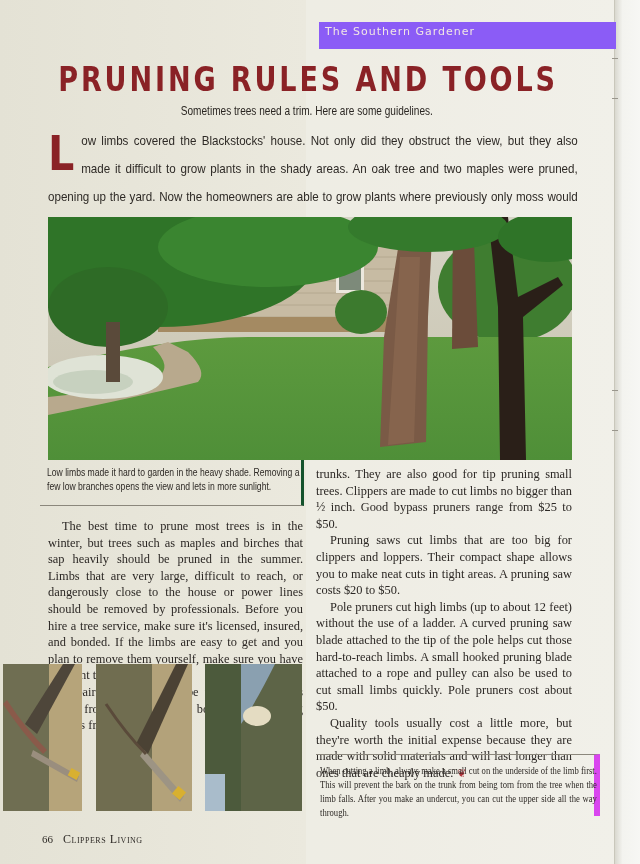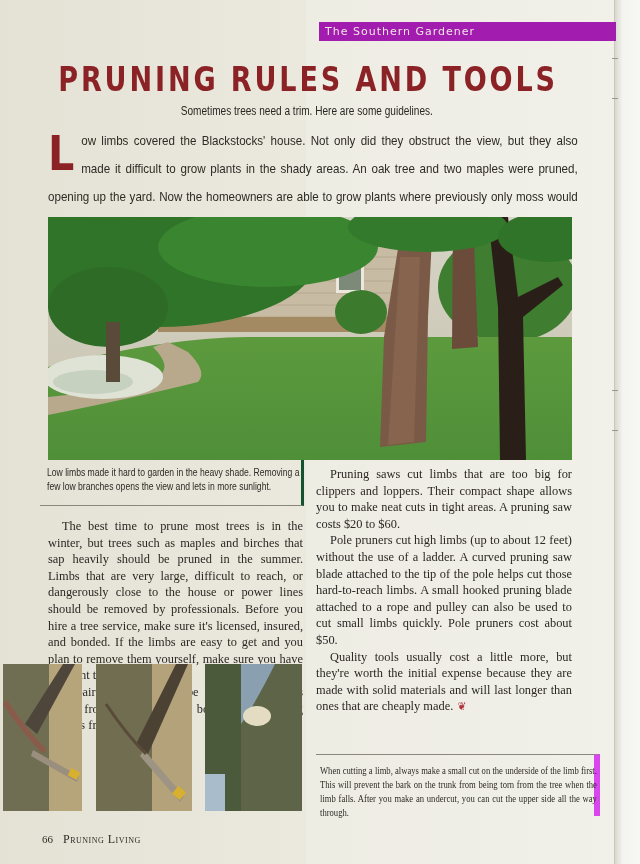--- a/index.html
+++ b/index.html
@@ -17,22 +17,22 @@
     .page-edge {
       position: absolute; left: 614px; top: 0; width: 26px; height: 864px;
       background: linear-gradient(90deg, #d9d8cf 0%, #f3f3ef 30%, #f7f7f4 100%);
       border-left: 1px solid #c9c7bb;
     }
     .right-shade {
       position: absolute; left: 306px; top: 0; width: 308px; height: 864px;
       background: rgba(255,255,255,0.18);
     }
     .section-bar {
-      position: absolute; left: 319px; top: 22px; width: 297px; height: 19px;
-      background: #a21caf;
+      position: absolute; left: 319px; top: 22px; width: 297px; height: 27px;
+      background: #8b5cf6;
       color: #f1e6e4;
       font-family: "DejaVu Sans", sans-serif;
       font-size: 11px; letter-spacing: 1px;
       padding: 3px 0 0 6px;
     }
     .title {
       position: absolute; left: 0; top: 60px; width: 614px; text-align: center;
       font-family: "DejaVu Sans", sans-serif; font-weight: bold;
       font-size: 33px; letter-spacing: 3.5px; color: #8a2226;
       transform: scaleX(0.82); transform-origin: 313px 0;
@@ -174,21 +174,22 @@
 <div class="caption-box">
   <div class="inner">Low limbs made it hard to garden in the heavy shade. Removing a few low branches opens the view and lets in more sunlight.</div>
 </div>
 
 <div class="col col-left">
   <p>The best time to prune most trees is in the winter, but trees such as maples and birches that sap heavily should be pruned in the summer. Limbs that are very large, difficult to reach, or dangerously close to the house or power lines should be removed by professionals. Before you hire a tree service, make sure it's licensed, insured, and bonded. If the limbs are easy to get and you plan to remove them yourself, make sure you have the right tools.</p>
   <p>A pair of clippers can be used for numerous tasks, from grooming the border to removing suckers from</p>
 </div>
 
 <div class="col col-right">
-  <p>Pruning saws cut limbs that are too big for clippers and loppers. Their compact shape allows you to make neat cuts in tight areas. A pruning saw costs $20 to $60.</p>
+  <p class="noindent">trunks. They are also good for tip pruning small trees. Clippers are made to cut limbs no bigger than ½ inch. Good bypass pruners range from $25 to $50.</p>
+  <p>Pruning saws cut limbs that are too big for clippers and loppers. Their compact shape allows you to make neat cuts in tight areas. A pruning saw costs $20 to $50.</p>
   <p>Pole pruners cut high limbs (up to about 12 feet) without the use of a ladder. A curved pruning saw blade attached to the tip of the pole helps cut those hard-to-reach limbs. A small hooked pruning blade attached to a rope and pulley can also be used to cut small limbs quickly. Pole pruners cost about $50.</p>
   <p><span>Quality tools usually cost a little more, but they're worth the initial expense because they are made with solid materials and will last longer than ones that are cheaply made.</span><span class="endmark">❦</span></p>
 </div>
 
 <div class="photos">
   <div class="photo" style="left:3px;width:79px">
     <svg width="79" height="147" viewBox="0 0 79 147">
       <rect width="79" height="147" fill="#a9a384"></rect>
       <rect x="0" y="0" width="46" height="147" fill="#6f6e52"></rect>
       <rect x="46" y="0" width="33" height="147" fill="#b6a47a"></rect>
@@ -217,14 +218,14 @@
       <rect x="0" y="110" width="20" height="37" fill="#a9bccb"></rect>
     </svg>
   </div>
 </div>
 
 <div class="tip-box">
   <div class="inner">When cutting a limb, always make a small cut on the underside of the limb first. This will prevent the bark on the trunk from being torn from the tree when the limb falls. After you make an undercut, you can cut the upper side all the way through.</div>
 </div>
 
 <div class="footer">
-  <span>66</span><span class="pub">Pruning Living</span>
+  <span>66</span><span class="pub">Clippers Living</span>
 </div>
 
 </body></html>

